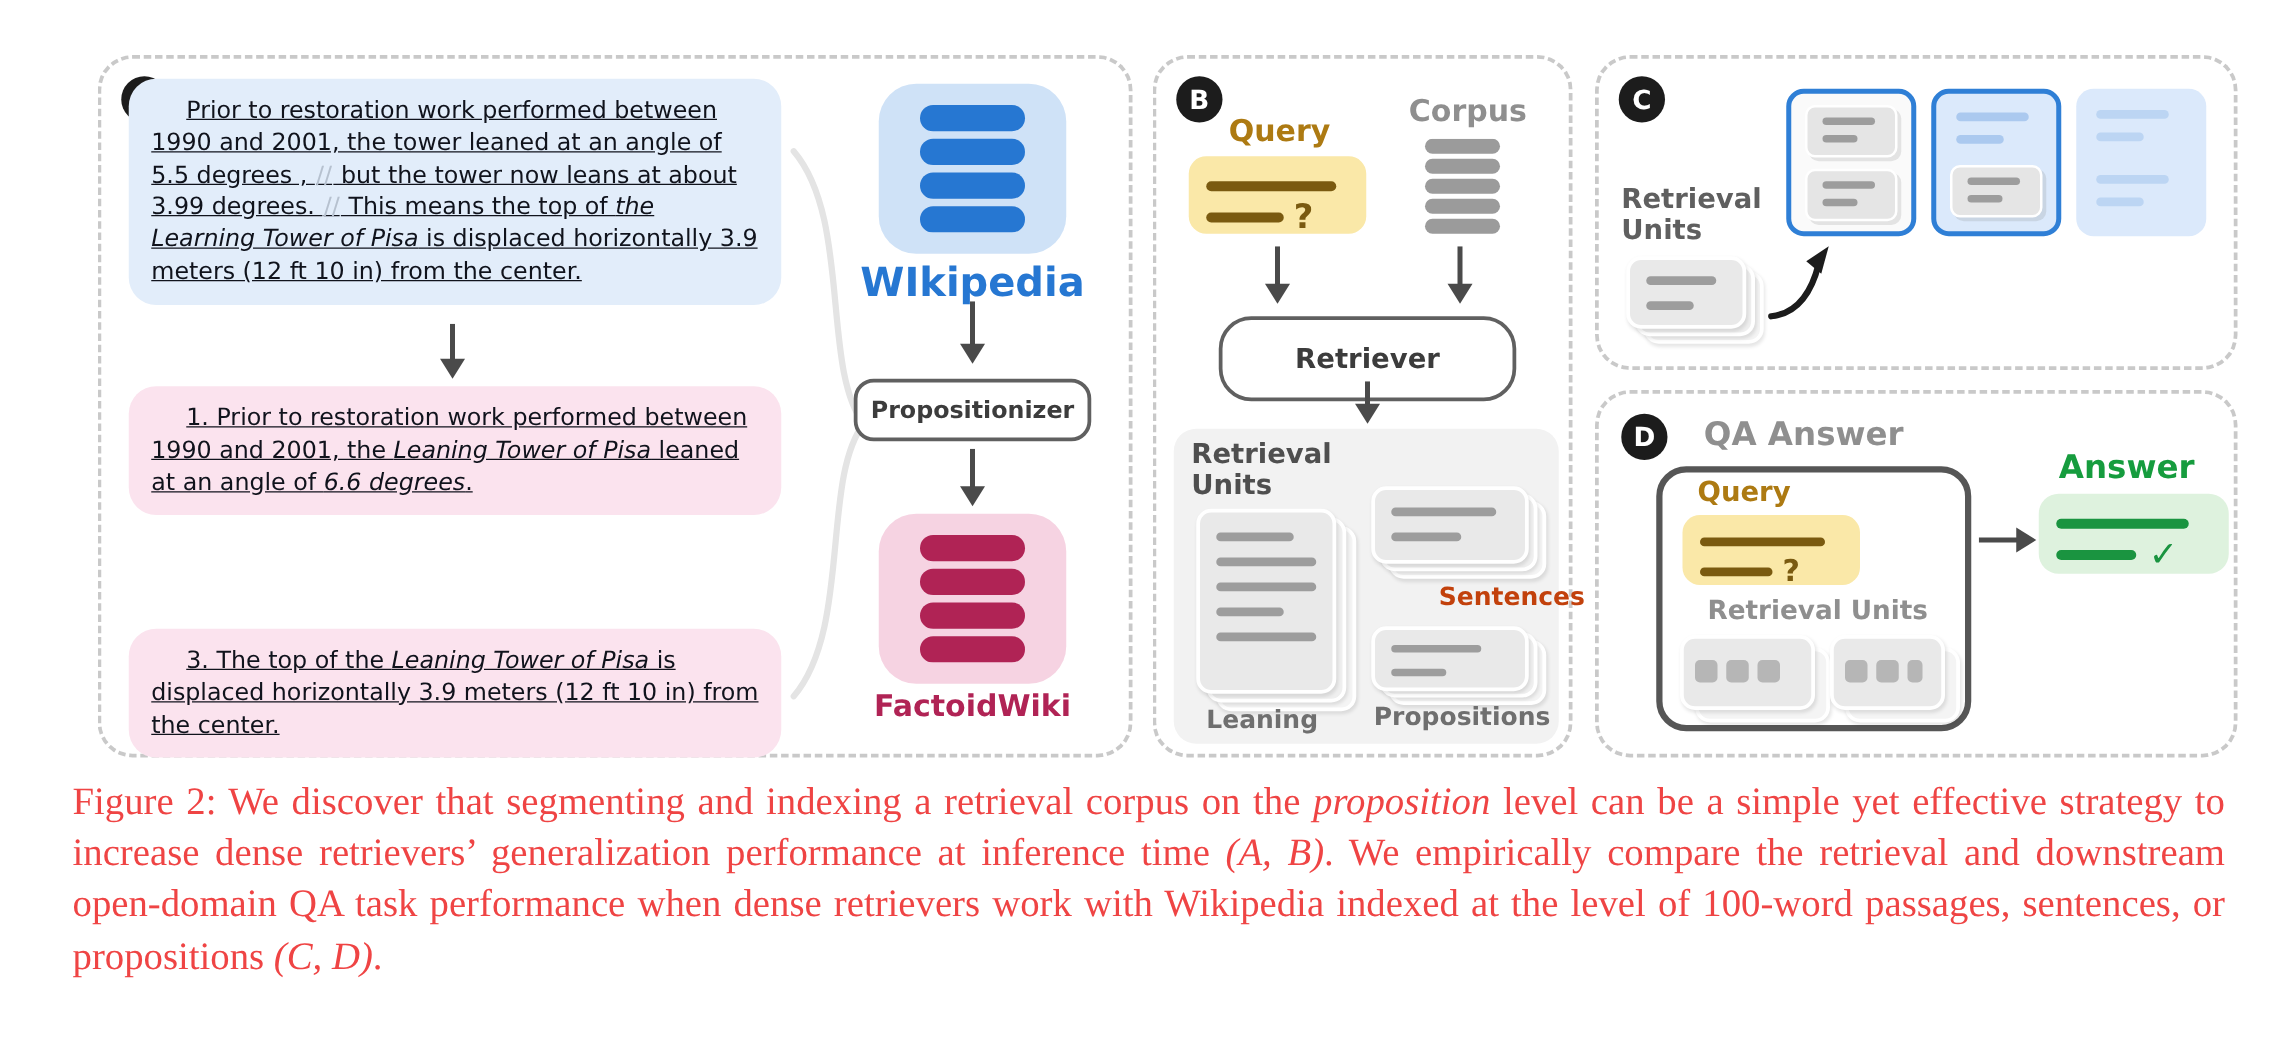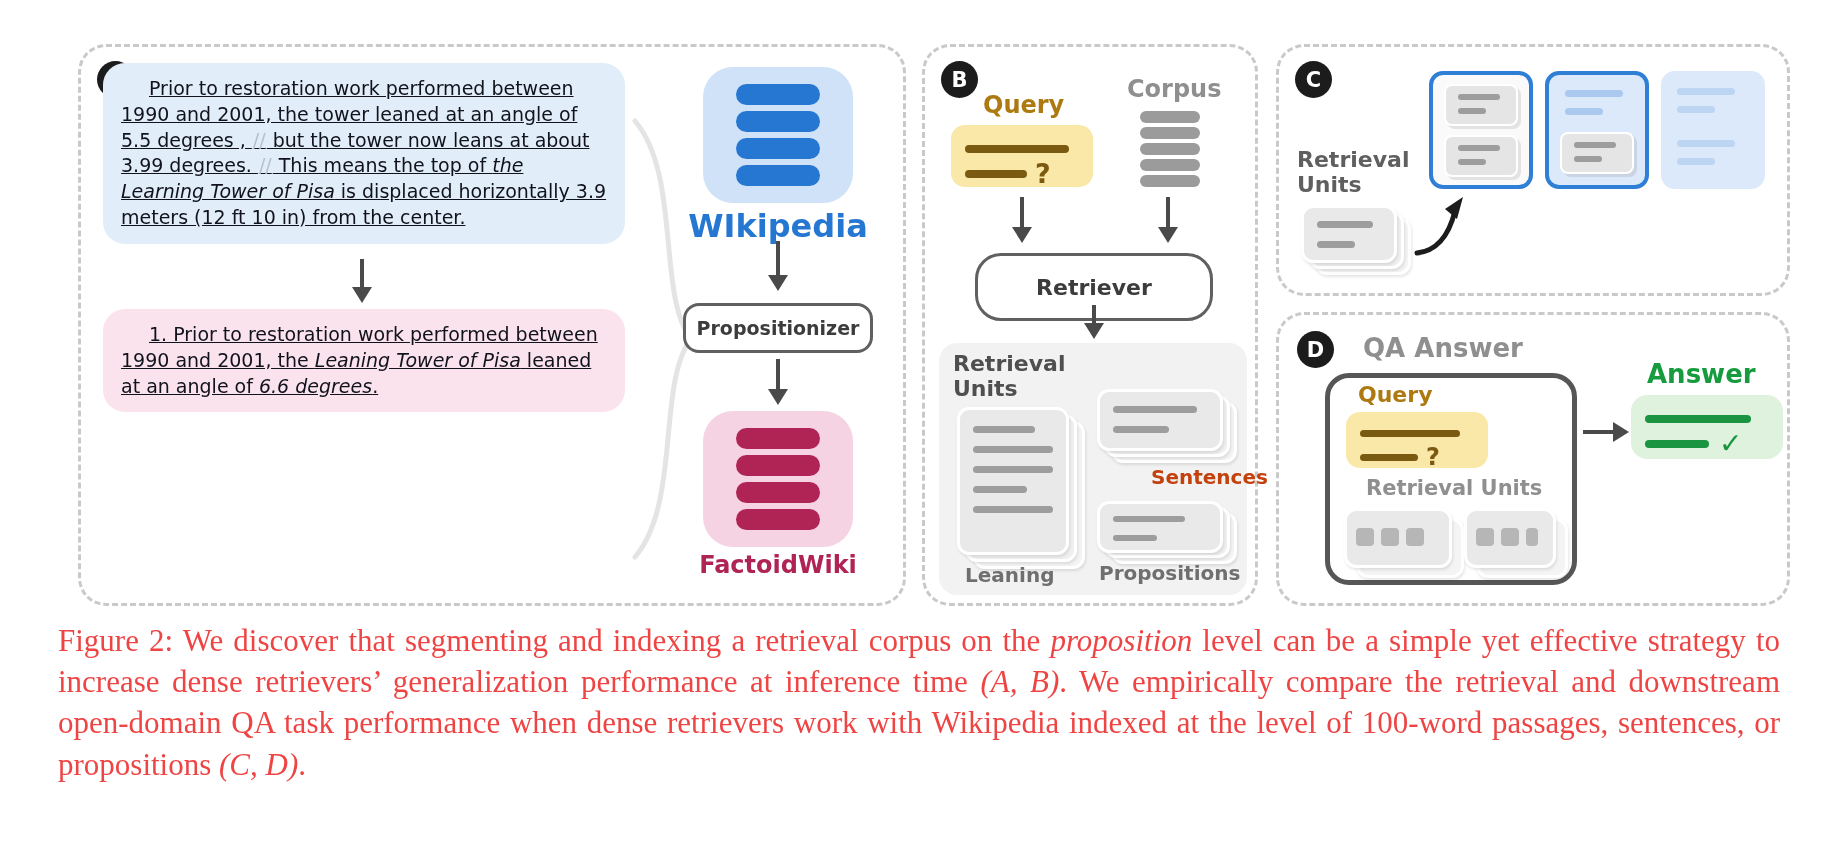--- a/index.html
+++ b/index.html
@@ -55,20 +55,23 @@
   </div>
 
   <svg class="arrow" style="left:268px;top:212px;" width="26" height="46">
     <line x1="13" y1="0" x2="13" y2="30" stroke="#4a4a4a" stroke-width="4"></line>
     <polygon points="3,28 23,28 13,44" fill="#4a4a4a"></polygon>
   </svg>
 
   <div class="bubble pink" style="left:22px;top:262px;width:522px;">
     <p><span>1. Prior to restoration work performed between 1990 and 2001, the </span><span class="it">Leaning Tower of Pisa</span><span> leaned at an angle of </span><span class="it">6.6 degrees</span><span>.</span></p>
   </div>
+  <div class="bubble pink" style="left:22px;top:456px;width:522px;">
+    <p><span>3. The top of the </span><span class="it">Leaning Tower of Pisa</span><span> is displaced horizontally 3.9 meters (12 ft 10 in) from the center.</span></p>
+  </div>
 
   <svg class="arrow" style="left:548px;top:66px;" width="70" height="452">
     <path d="M6,8 C52,62 28,182 62,226 C28,270 52,390 6,444" stroke="#e4e4e4" stroke-width="5" fill="none" stroke-linecap="round"></path>
   </svg>
 
   <div class="dbbg" style="left:622px;top:20px;width:150px;height:136px;background:#cfe2f7;">
     <svg width="96" height="102" style="margin-top:17px;">
       <rect x="6" y="0" width="84" height="21" rx="10.5" fill="#2677d2"></rect>
       <rect x="6" y="27" width="84" height="21" rx="10.5" fill="#2677d2"></rect>
       <rect x="6" y="54" width="84" height="21" rx="10.5" fill="#2677d2"></rect>

